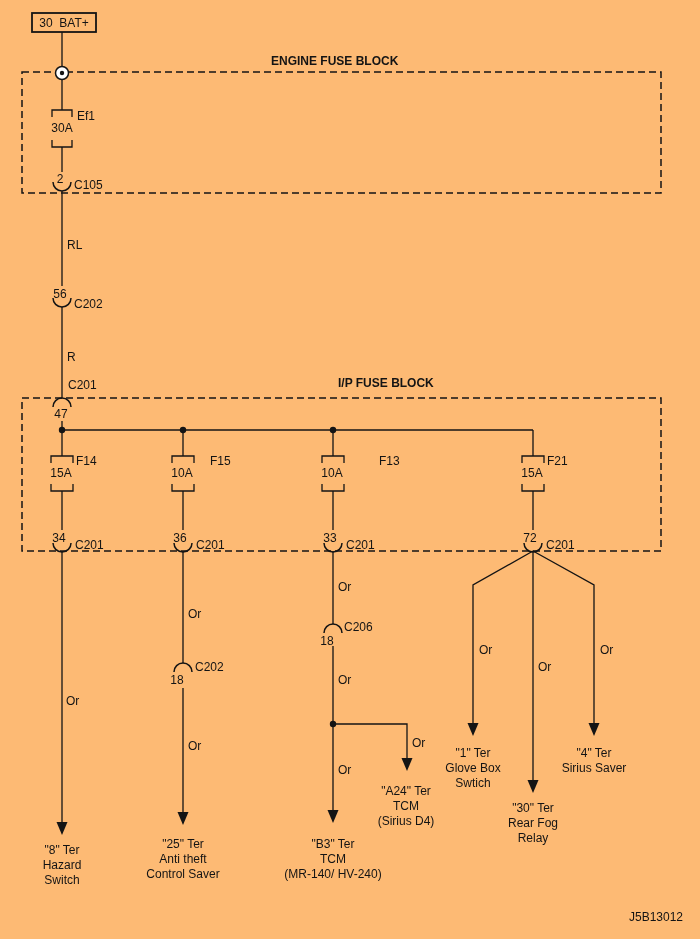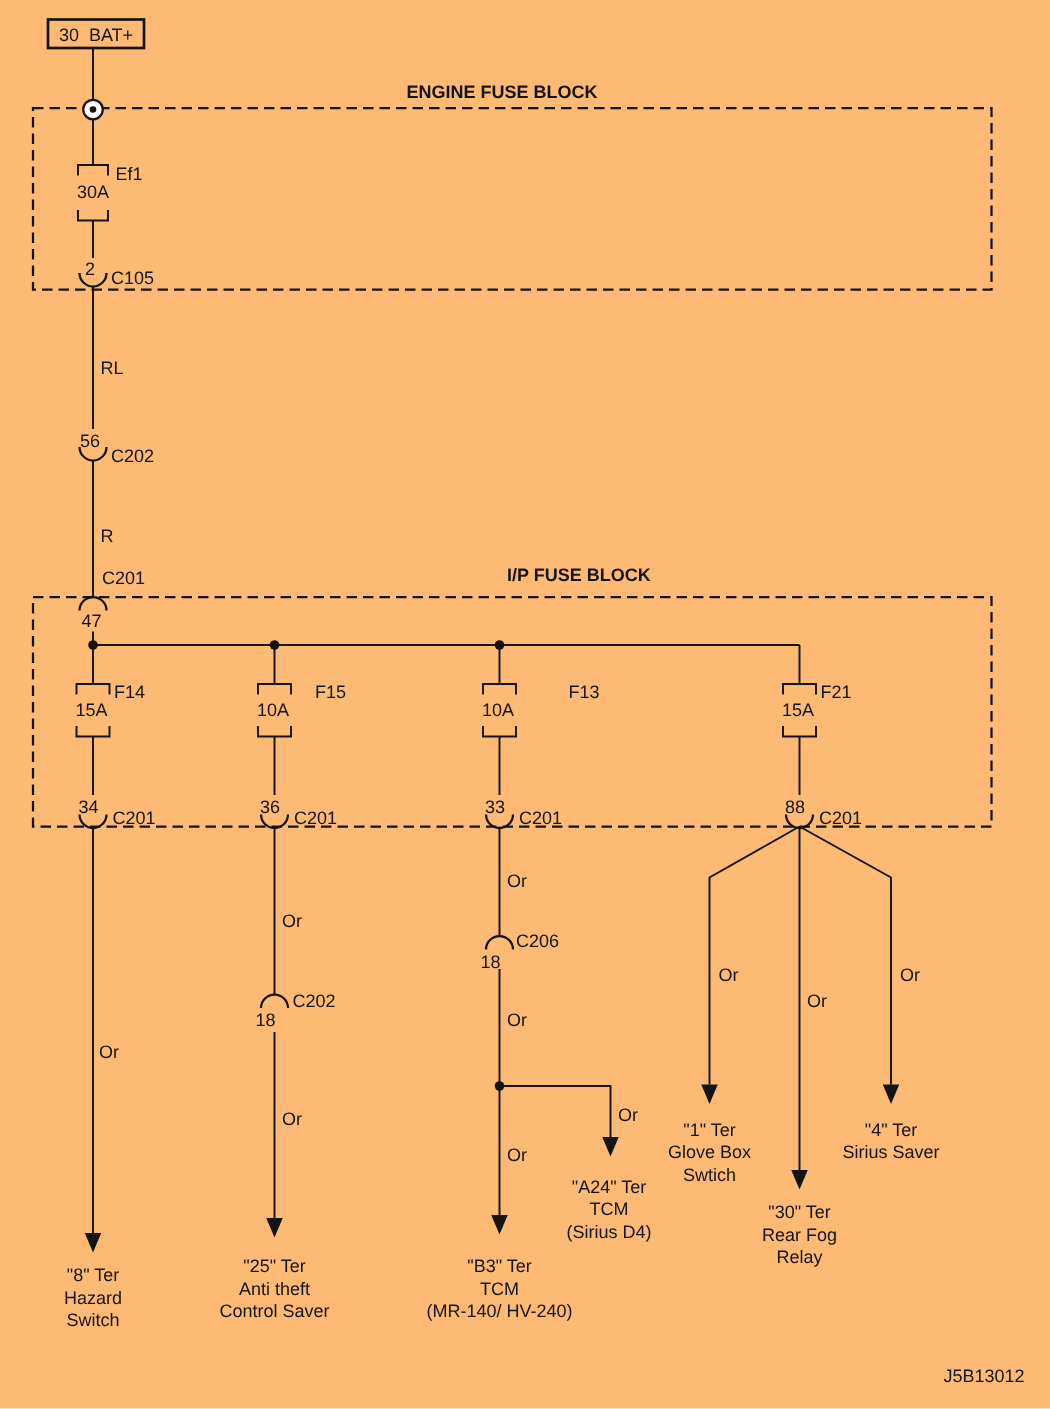--- a/index.html
+++ b/index.html
@@ -115,21 +115,21 @@
   <span class="lbl ctr" style="left:332px;top:467px;">10A</span>
   <span class="lbl" style="left:547px;top:455px;">F21</span>
   <span class="lbl ctr" style="left:532px;top:467px;">15A</span>
 
   <span class="lbl ctr" style="left:59px;top:532px;text-align:right;">34</span>
   <span class="lbl" style="left:75px;top:539px;">C201</span>
   <span class="lbl ctr" style="left:180px;top:532px;">36</span>
   <span class="lbl" style="left:196px;top:539px;">C201</span>
   <span class="lbl ctr" style="left:330px;top:532px;">33</span>
   <span class="lbl" style="left:346px;top:539px;">C201</span>
-  <span class="lbl ctr" style="left:530px;top:532px;">88</span>
+  <span class="lbl ctr" style="left:530px;top:532px;">72</span>
   <span class="lbl" style="left:546px;top:539px;">C201</span>
 
   <span class="lbl" style="left:66px;top:695px;">Or</span>
   <span class="lbl" style="left:188px;top:608px;">Or</span>
   <span class="lbl" style="left:188px;top:740px;">Or</span>
   <span class="lbl" style="left:338px;top:581px;">Or</span>
   <span class="lbl" style="left:338px;top:674px;">Or</span>
   <span class="lbl" style="left:338px;top:764px;">Or</span>
   <span class="lbl" style="left:412px;top:737px;">Or</span>
   <span class="lbl" style="left:479px;top:644px;">Or</span>

